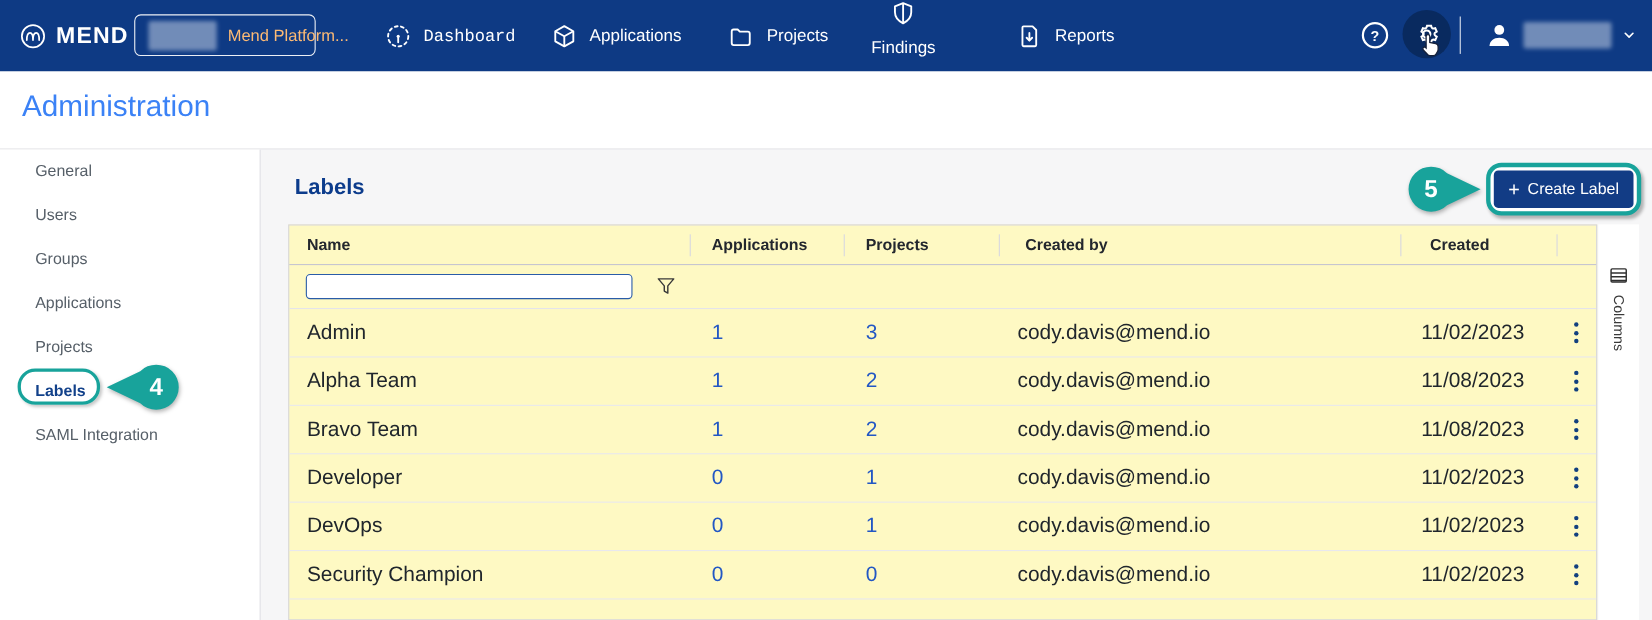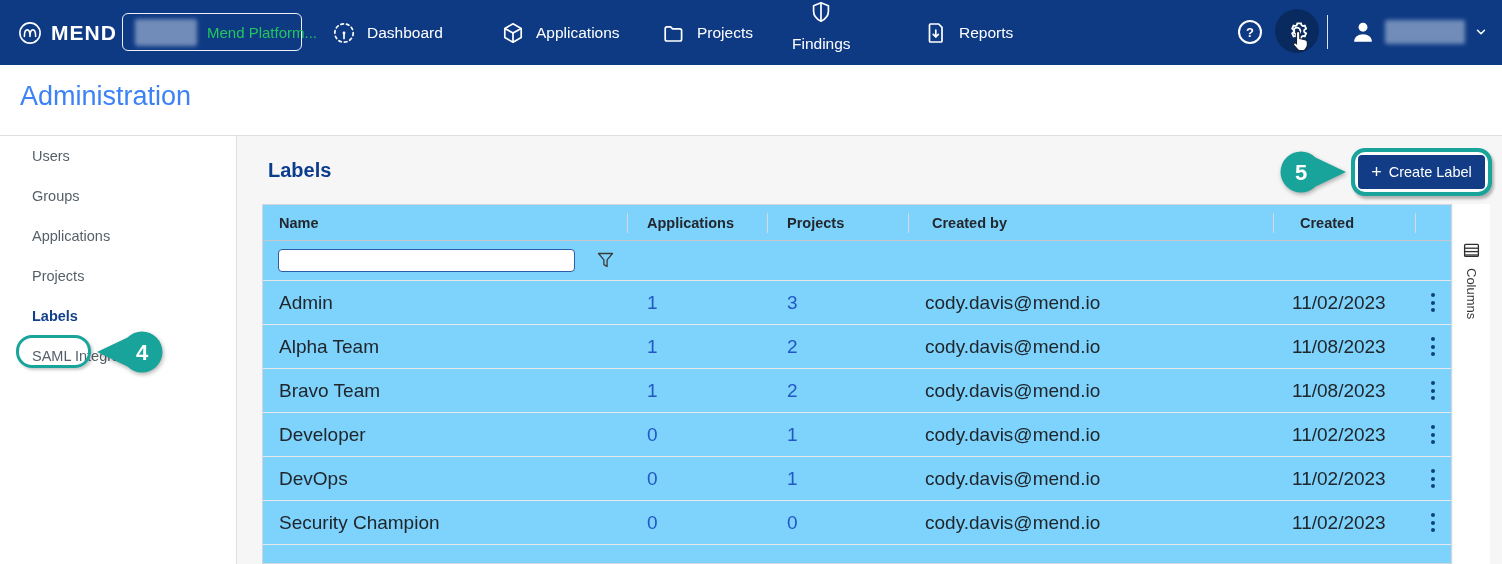--- a/index.html
+++ b/index.html
@@ -4,27 +4,27 @@
 <style>
   * { box-sizing: border-box; margin: 0; padding: 0; }
   html,body { width:1502px; height:564px; font-family:"Liberation Sans", sans-serif; background:#fff; overflow:hidden; }
   body { position:relative; }
 
   
   .topnav { position:absolute; left:0; top:0; width:1502px; height:65px; background:#0e3a84; color:#fff; }
   .topnav .abs { position:absolute; display:flex; align-items:center; }
   .brand { left:18px; top:0; height:65px; gap:9px; }
   .brand-text { font-size:21px; font-weight:800; letter-spacing:1px; }
-  .workspace { left:122px; top:13px; width:180px; height:38px; border:1px solid rgba(255,255,255,.92); border-radius:6px; background:transparent; color:#22c55e; display:flex; align-items:center; padding:0 12px; gap:10px; cursor:pointer; }
+  .workspace { left:122px; top:13px; width:165px; height:38px; border:1px solid rgba(255,255,255,.92); border-radius:6px; background:transparent; color:#fdba74; display:flex; align-items:center; padding:0 12px; gap:10px; cursor:pointer; }
   .workspace-label { font-size:15px; white-space:nowrap; }
   .redacted { background:#c3cfe4; opacity:.55; filter:blur(2px); border-radius:2px; }
   .ws-redacted { width:62px; height:27px; flex:0 0 auto; }
   .nav-item { top:0; height:65px; gap:11px; cursor:pointer; }
   .nav-item .lbl { font-size:15.5px; }
-  .ni-0 { left:332px; } .ni-1 { left:501px; } .ni-2 { left:662px; } .ni-3 { left:792px;flex-direction:column; } .ni-4 { left:924px; }
+  .ni-0 { left:350px;font-family:Liberation Mono, monospace; } .ni-1 { left:501px; } .ni-2 { left:662px; } .ni-3 { left:792px;flex-direction:column; } .ni-4 { left:924px; }
   .icon24 { width:24px; height:24px; display:block; }
   .help-btn { left:1237px; top:19px; width:26px; height:26px; cursor:pointer; }
   .gear-btn { left:1275px; top:9px; width:44px; height:44px; border-radius:50%; background:#092a5f; justify-content:center; cursor:pointer; }
   .cursor-glyph { position:absolute; left:1290px; top:30px; width:22px; height:24px; }
   .nav-divider { position:absolute; left:1327px; top:15px; width:1px; height:34px; background:rgba(255,255,255,.85); }
   .user-menu { left:1350px; top:14px; height:36px; gap:9px; cursor:pointer; }
   .user-redacted { width:80px; height:24px; }
 
   
   .page-header { position:absolute; left:0; top:65px; width:1502px; height:71px; background:#fff; border-bottom:1px solid #dddde2; }
@@ -32,21 +32,21 @@
 
   
   .content-bg { position:absolute; left:0; top:136px; width:1502px; height:428px; background:#f6f6f7; }
   .sidebar { position:absolute; left:0; top:136px; width:237px; height:428px; background:#fff; border-right:1px solid #dfdfe3; padding-top:0; }
   .side-item { height:40px; line-height:40px; padding-left:32px; font-size:14.5px; color:#565f68; cursor:pointer; white-space:nowrap; }
   .side-item.active { color:#12418a; font-weight:700; }
 
   
   .labels-heading { position:absolute; left:268px; top:159px; font-size:20px; font-weight:700; color:#0c3c8c; }
 
-  .grid { position:absolute; left:262px; top:204px; width:1190px; height:360px; background:#7dd3fc; border:1px solid #d5d5dd; }
+  .grid { position:absolute; left:262px; top:204px; width:1190px; height:360px; background:#fef9c3; border:1px solid #d5d5dd; }
   .grow { display:grid; grid-template-columns:364px 140px 141px 365px 142px 1fr; align-items:center; }
   .ghead { height:36px; border-bottom:1px solid #c6c6d0; font-weight:700; font-size:14.5px; color:#23272e; }
   .ghead > div { position:relative; height:100%; display:flex; align-items:center; }
   .ghead > div.sep::before { content:""; position:absolute; left:0; top:8px; width:1px; height:20px; background:#d8d8e0; }
   .pad-name { padding-left:16px; } .pad-col { padding-left:20px; } .pad-by { padding-left:24px; } .pad-date { padding-left:27px; }
   .gfilter { height:40px; border-bottom:1px solid #e4e4ea; display:flex; align-items:center; }
   .filter-input { margin-left:15px; width:297px; height:23px; border:1.5px solid #2a5ca8; border-radius:4px; outline:none; padding:0 6px; font-size:13px; font-family:"Liberation Sans",sans-serif; }
   .funnel { margin-left:22px; cursor:pointer; display:flex; }
   .trow { height:44px; border-bottom:1px solid #e8e8ee; font-size:19px; color:#20262c; }
   .cell-name { padding-left:16px; }
@@ -167,20 +167,21 @@
   </div>
 </div>
 
 <div class="page-header">
   <h1 class="page-title">Administration</h1>
 </div>
 
 <div class="content-bg"></div>
 
 <aside class="sidebar">
+  <div class="side-item">General</div>
   <div class="side-item">Users</div>
   <div class="side-item">Groups</div>
   <div class="side-item">Applications</div>
   <div class="side-item">Projects</div>
   <div class="side-item active">Labels</div>
   <div class="side-item">SAML Integration</div>
 </aside>
 
 <div class="labels-heading">Labels</div>
 

